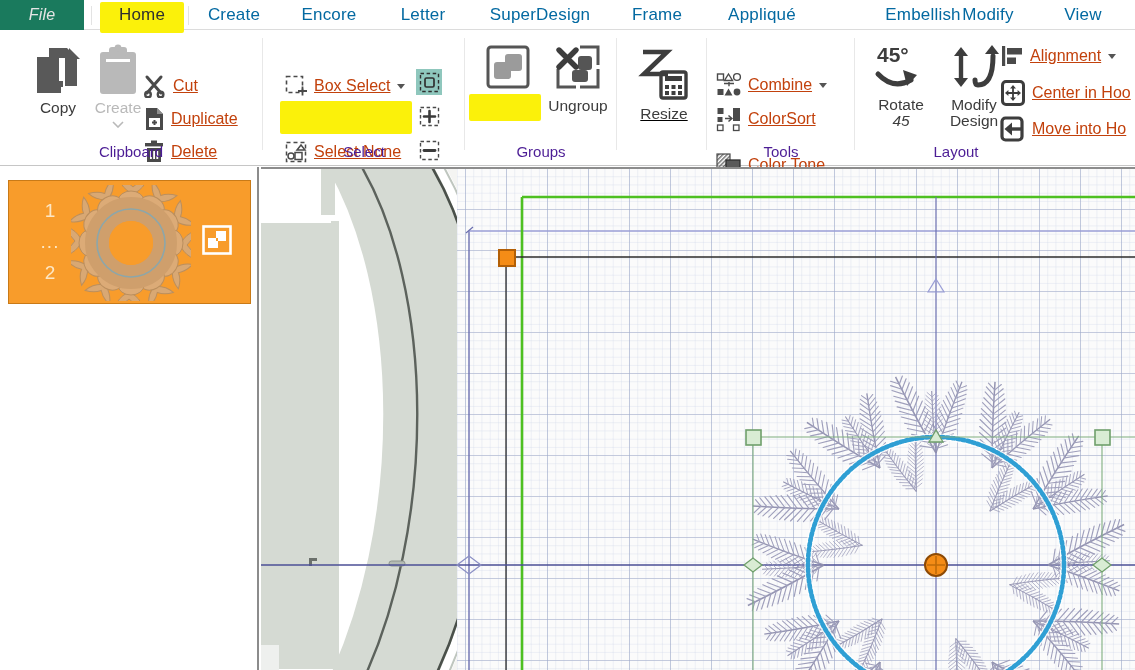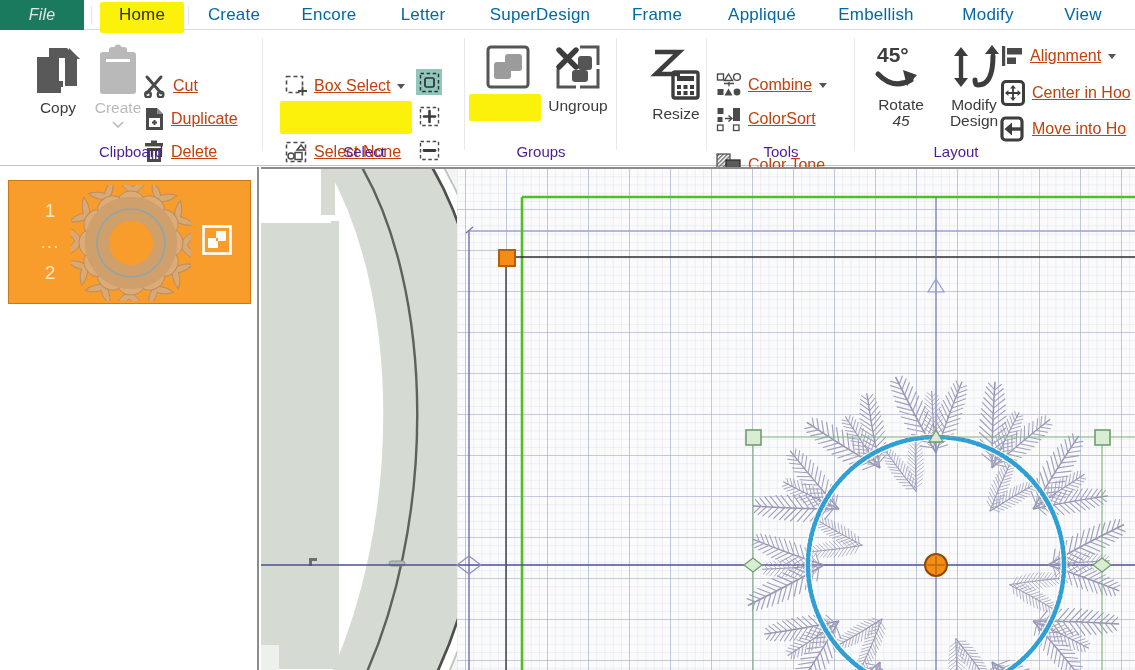--- a/index.html
+++ b/index.html
@@ -145,21 +145,21 @@
     </div>
     <div class="menu-tab" style="left:472px; width:136px;">
       <span>SuperDesign</span>
     </div>
     <div class="menu-tab" style="left:614px; width:86px;">
       <span>Frame</span>
     </div>
     <div class="menu-tab" style="left:714px; width:96px;">
       <span>Appliqué</span>
     </div>
-    <div class="menu-tab" style="left:820px; width:112px;">
+    <div class="menu-tab" style="left:867px; width:112px;">
       <span>Embellish</span>
     </div>
     <div class="menu-tab" style="left:942px; width:92px;">
       <span>Modify</span>
     </div>
     <div class="menu-tab" style="left:1044px; width:78px;">
       <span>View</span>
     </div>
   </div>
 
@@ -334,21 +334,21 @@
           </svg>
         </span>
         <span class="lbl">Ungroup</span>
       </div>
 
       <div class="group-label">Groups</div>
     </div>
     <div class="rib-sep" style="left:616px;"></div>
 
     <div class="rib-group" style="left:618px; width:88px;">
-      <div class="bigbtn" style="left:24px; top:16px; width:68px;">
+      <div class="bigbtn" style="left:12px; top:16px; width:68px;text-decoration:underline;">
         <span>
           <svg width="54" height="56" viewBox="0 0 54 56">
             <path d="M6 6 h24 L7 28 h24" fill="none" stroke="#3d3d3d" stroke-width="4.6" stroke-linejoin="miter"></path>
             <rect x="24" y="26" width="25" height="26" rx="2" fill="none" stroke="#3d3d3d" stroke-width="3.4"></rect>
             <rect x="28" y="30" width="17" height="5" fill="#3d3d3d"></rect>
             <rect x="28" y="39" width="4" height="4" fill="#3d3d3d"></rect>
             <rect x="34.5" y="39" width="4" height="4" fill="#3d3d3d"></rect>
             <rect x="41" y="39" width="4" height="4" fill="#3d3d3d"></rect>
             <rect x="28" y="45" width="4" height="4" fill="#3d3d3d"></rect>
             <rect x="34.5" y="45" width="4" height="4" fill="#3d3d3d"></rect>

